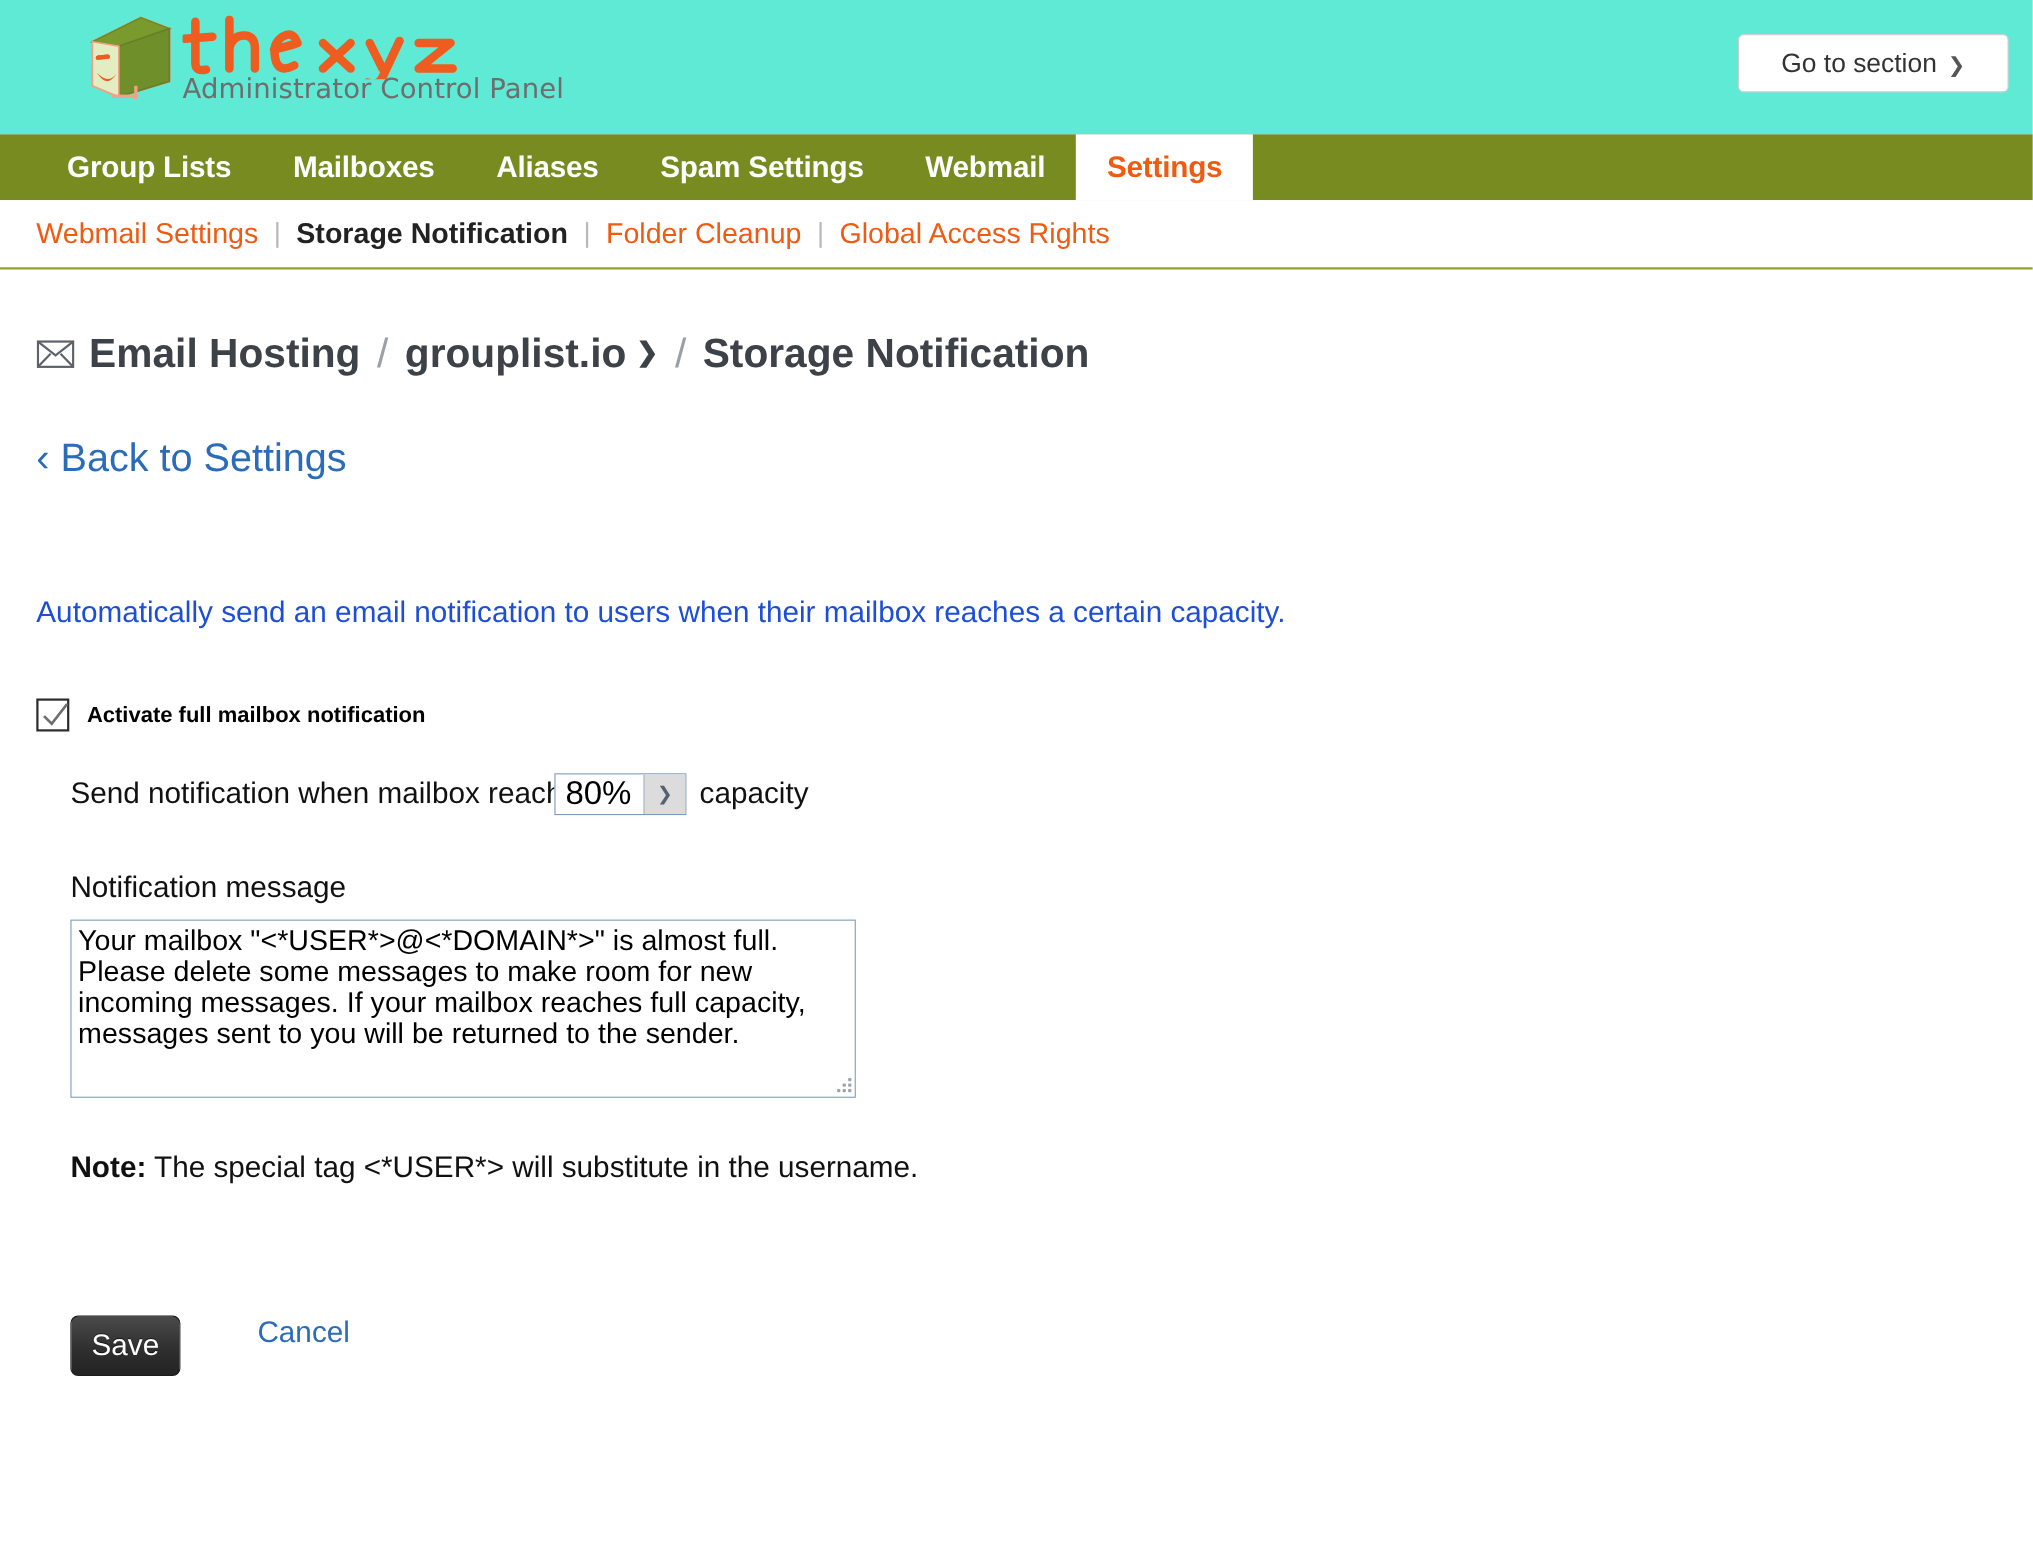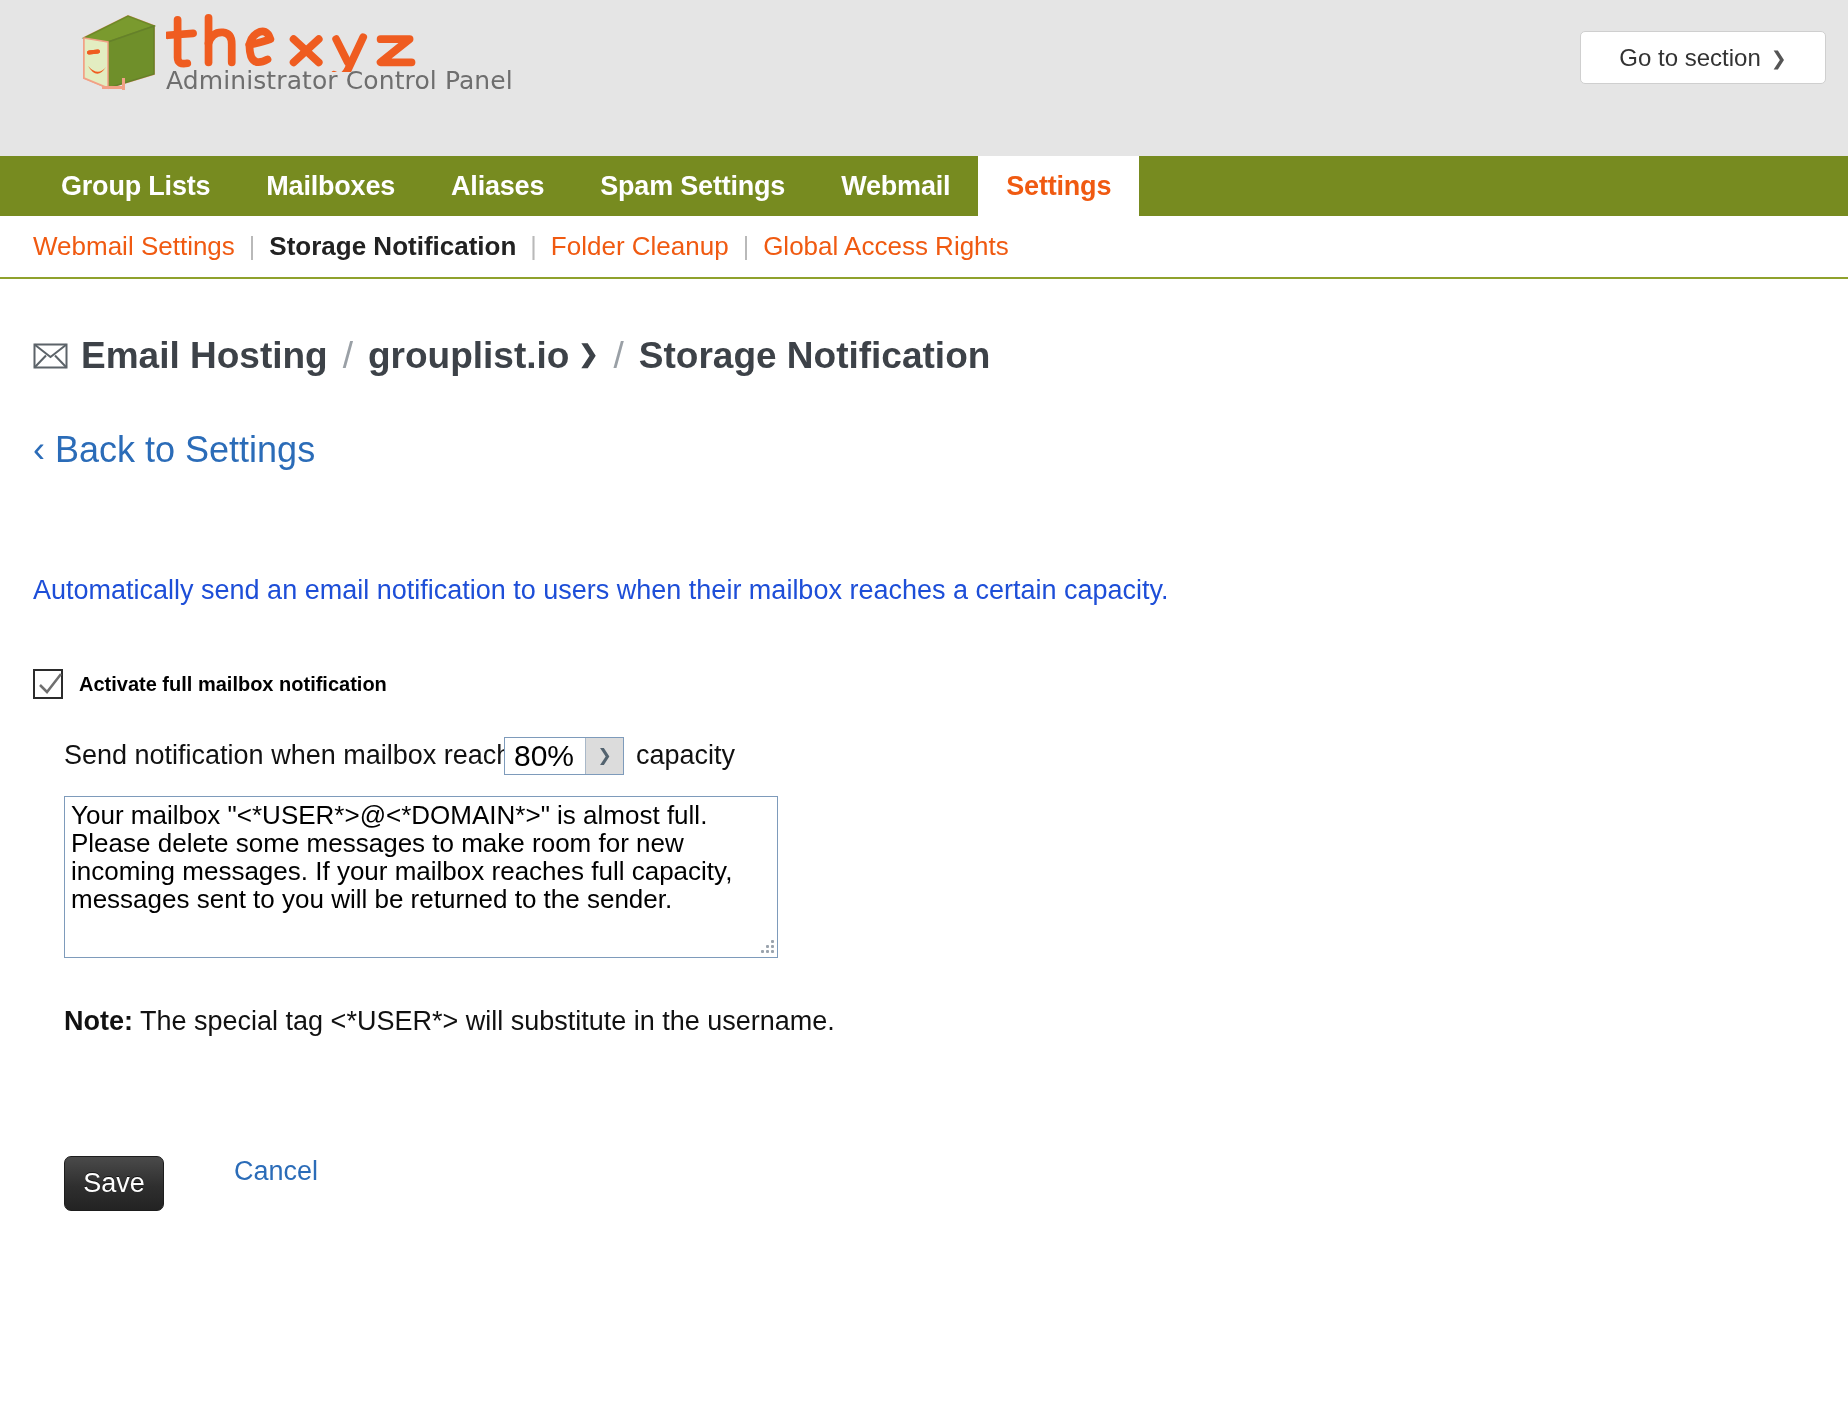--- a/index.html
+++ b/index.html
@@ -8,22 +8,22 @@
     width: 1848px; height: 1420px;
     background: #ffffff;
     font-family: "Liberation Sans", sans-serif;
     color: #000;
     overflow: hidden;
   }
 
   
   .header {
     position: relative;
-    height: 156px;
-    background: #e5e5e5;
+    height: 122px;
+    background: #5eead4;
   }
   .logo-wrap {
     position: absolute;
     left: 78px; top: 8px;
     display: flex;
     align-items: flex-start;
   }
   .logo-mark { width: 82px; height: 92px; flex: none; margin-right: 6px; }
   .logo-text-block { padding-top: 6px; }
   .logo-word { display: block; height: 58px; }
@@ -394,20 +394,21 @@
     <div class="field-row">
       <span class="field-label lbl-reach">Send notification when mailbox reaches</span>
       <span class="select-box">
         <span class="select-value">80%</span>
         <span class="select-arrow">❯</span>
       </span>
       <span class="capacity-word">capacity</span>
     </div>
 
 
+    <div class="msg-label">Notification message</div>
 
     <div class="textarea-wrap">
       <textarea class="notif-textarea" style="">Your mailbox "&lt;*USER*&gt;@&lt;*DOMAIN*&gt;" is almost full. Please delete some messages to make room for new incoming messages. If your mailbox reaches full capacity, messages sent to you will be returned to the sender.</textarea>
       <span class="resize-grip">
         <i style="right:0;bottom:0"></i>
           <i style="right:5px;bottom:0"></i>
           <i style="right:10px;bottom:0"></i>
         <i style="right:0;bottom:5px"></i>
           <i style="right:5px;bottom:5px"></i>
         <i style="right:0;bottom:10px"></i>

